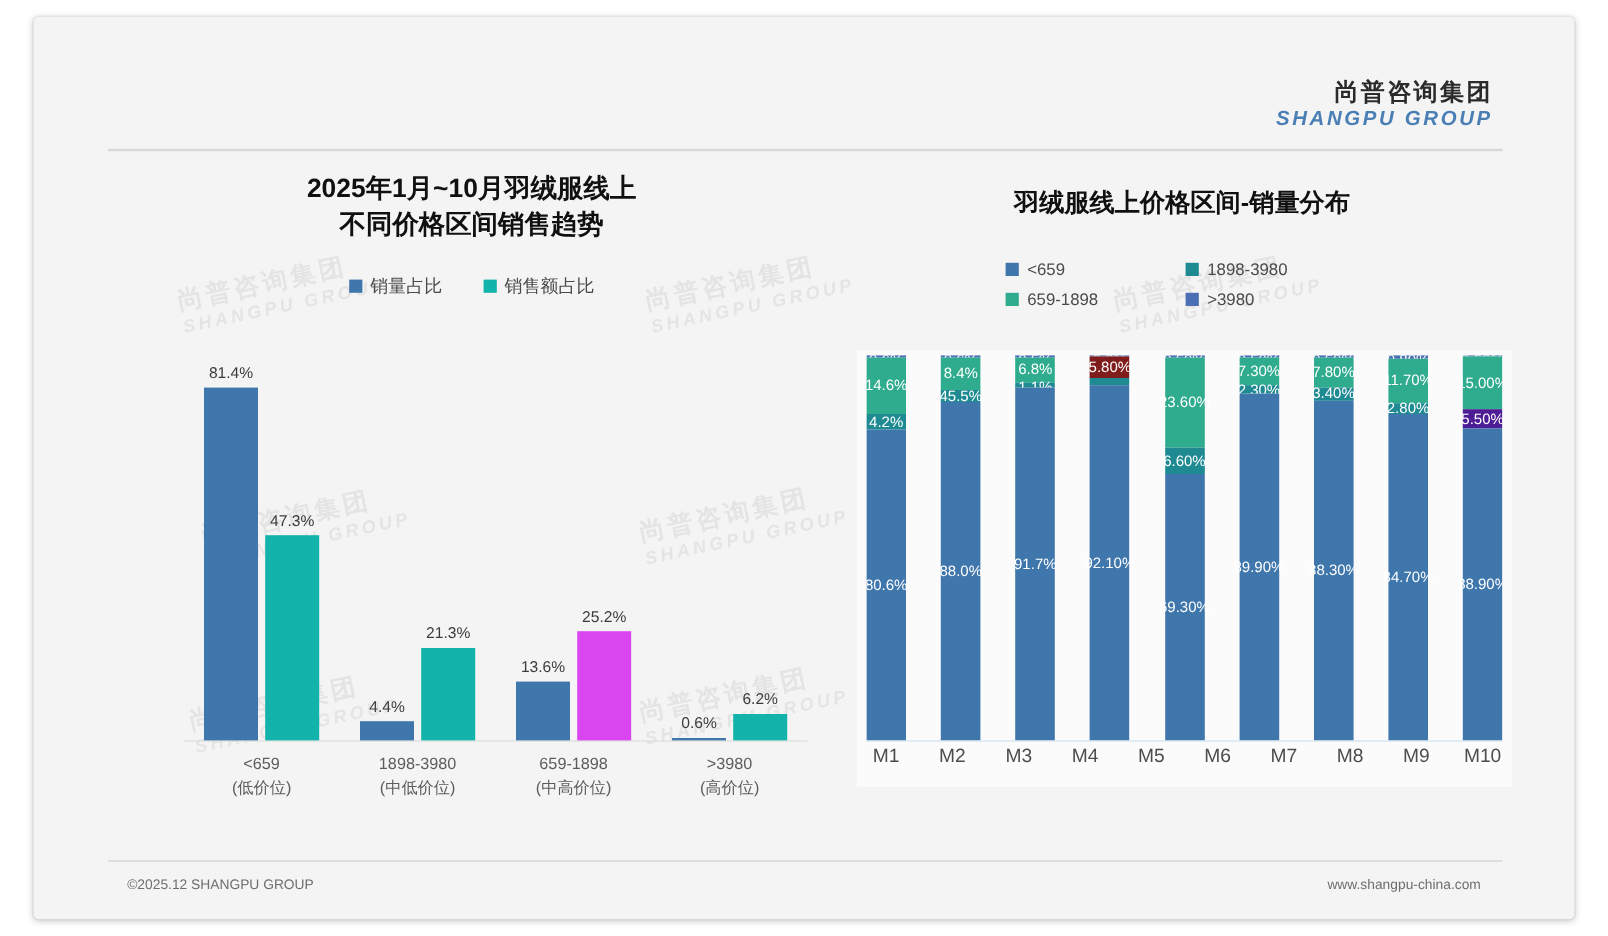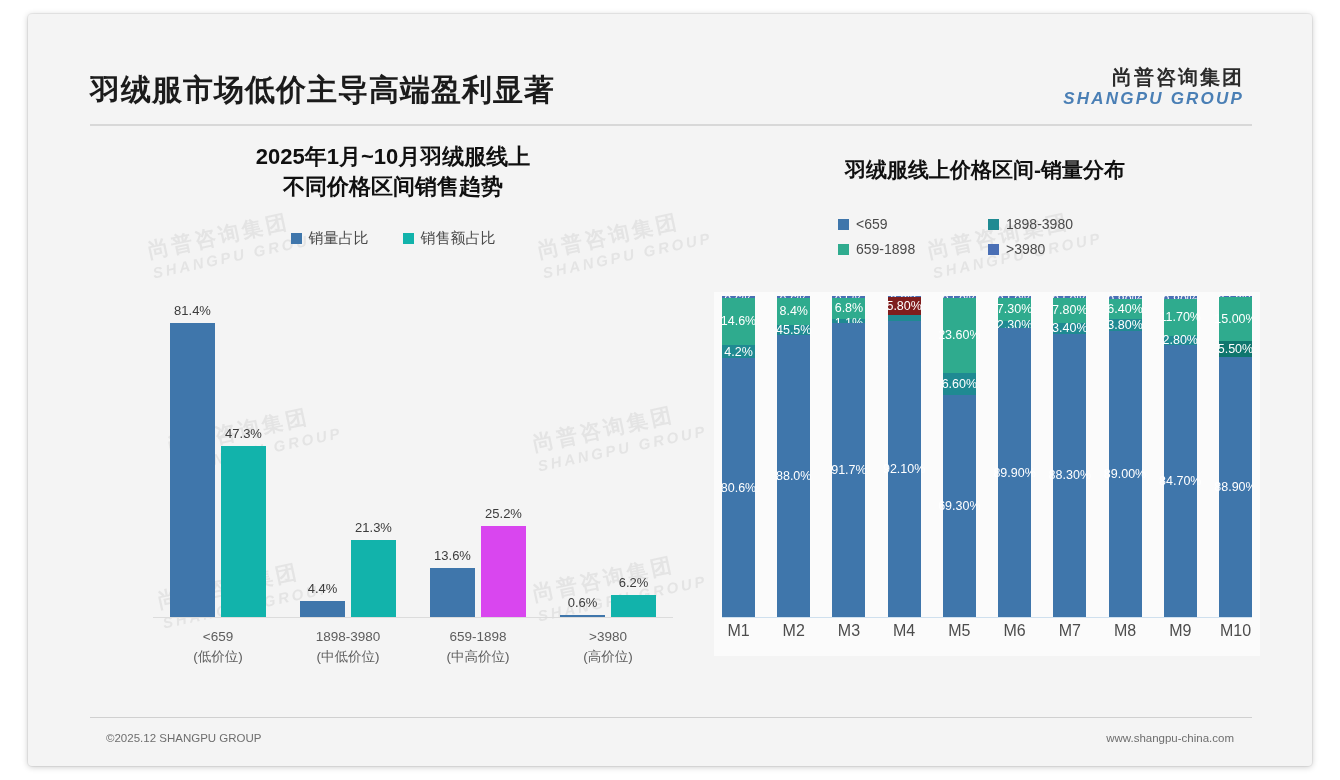--- a/index.html
+++ b/index.html
@@ -194,21 +194,20 @@
     color: #4d4d4d;
     transform: translateX(-50%);
   }
 </style>
 </head>
 <body>
 
 <div class="slide">
 
   <div class="header">
-    <div class="header-title">羽绒服市场低价主导高端盈利显著</div>
     <div class="logo">
       <div class="logo-cn">尚普咨询集团</div>
       <div class="logo-en">SHANGPU GROUP</div>
     </div>
     <div class="header-rule"></div>
   </div>
 
   <div class="wm" style="left:120px; top:205px;">
     <div class="l1">尚普咨询集团</div>
     <div class="l2">SHANGPU GROUP</div>
@@ -422,52 +421,38 @@
               <span class="sval">3.40%</span>
             </div>
             <div class="sseg" style="background: rgb(63, 118, 171); height: 88.3%;">
               <span class="sval">88.30%</span>
             </div>
           </div>
           <div class="sbar">
             <div class="sseg" style="background: rgb(74, 111, 181); height: 0.8%;">
               <span class="sval" style="top: -3px;">0.80%</span>
             </div>
-            <div class="sseg" style="background: rgb(47, 171, 142); height: 6.4%;">
-              <span class="sval">6.40%</span>
-            </div>
-            <div class="sseg" style="background: rgb(31, 138, 146); height: 3.8%;">
-              <span class="sval">3.80%</span>
-            </div>
-            <div class="sseg" style="background: rgb(63, 118, 171); height: 89%;">
-              <span class="sval">89.00%</span>
-            </div>
-          </div>
-          <div class="sbar">
-            <div class="sseg" style="background: rgb(74, 111, 181); height: 0.8%;">
-              <span class="sval" style="top: -3px;">0.80%</span>
-            </div>
             <div class="sseg" style="background: rgb(47, 171, 142); height: 11.7%;">
               <span class="sval">11.70%</span>
             </div>
             <div class="sseg" style="background: rgb(31, 138, 146); height: 2.8%;">
               <span class="sval" style="top: -3px;">2.80%</span>
             </div>
             <div class="sseg" style="background: rgb(63, 118, 171); height: 84.7%;">
               <span class="sval">84.70%</span>
             </div>
           </div>
           <div class="sbar">
             <div class="sseg" style="background: rgb(74, 111, 181); height: 0.5%;">
               <span class="sval" style="top: -3px;">0.50%</span>
             </div>
             <div class="sseg" style="background: rgb(47, 171, 142); height: 15%;">
               <span class="sval">15.00%</span>
             </div>
-            <div class="sseg" style="background: #0f766e; height: 5.5%;">
+            <div class="sseg" style="background: #4c1d95; height: 5.5%;">
               <span class="sval">5.50%</span>
             </div>
             <div class="sseg" style="background: rgb(63, 118, 171); height: 88.9%; padding-left: 28px;">
               <span class="sval">88.90%</span>
             </div>
           </div>
         </div>
     <div class="stick" style="left: 24.5px;">M1</div>
         <div class="stick" style="left: 79.7222px;">M2</div>
         <div class="stick" style="left: 134.944px;">M3</div>

